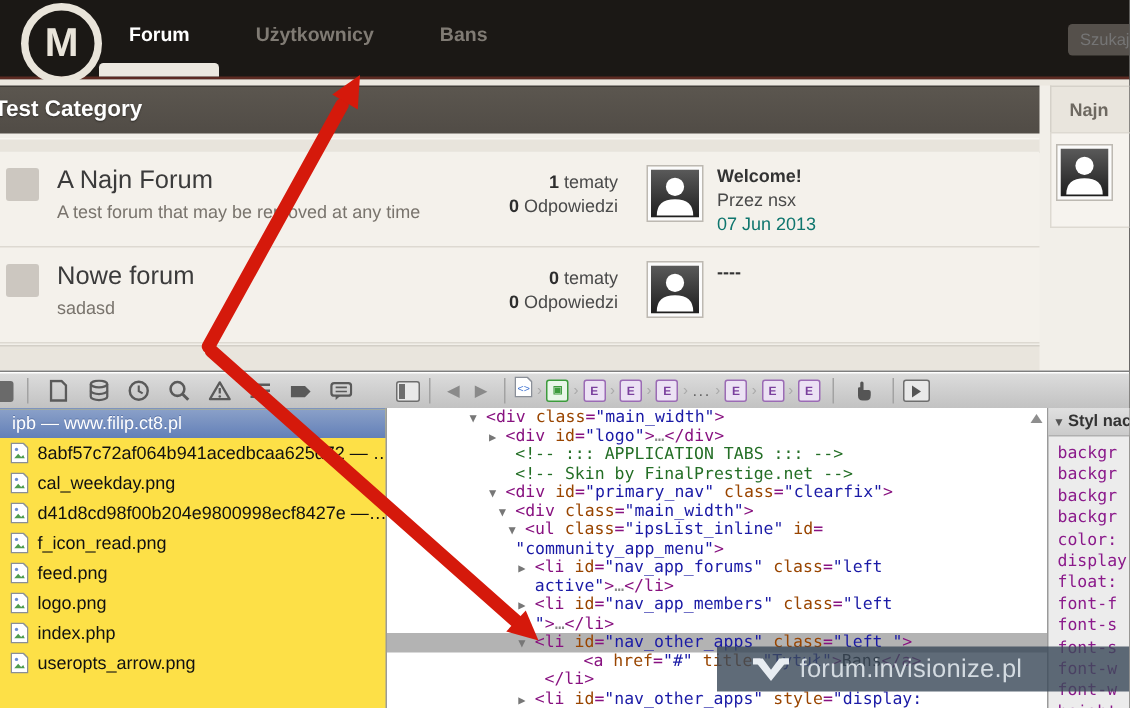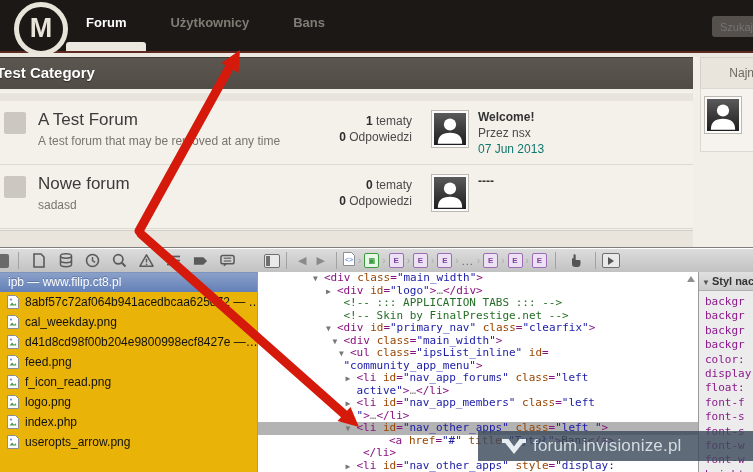--- a/index.html
+++ b/index.html
@@ -30,34 +30,34 @@
   .fstats{position:absolute;left:300px;top:12px;width:112px;text-align:right;font-size:12px;color:#4a4a4a;line-height:16px;}
   .fstats b{color:#2d2d2d;}
   .avatar{position:absolute;width:32px;height:32px;background:linear-gradient(#5a5a5a,#1e1e1e);
     border:2px solid #fbfbfb;outline:1px solid #bdb9b2;}
   .frow .avatar{left:432px;top:10px;}
   .flast{position:absolute;left:478px;top:8px;font-size:12px;line-height:16px;color:#4a4a4a;}
   .flast .lt{font-weight:bold;color:#333;}
   .flast .ld{color:#0f766e;}
   #forum-footer{left:0;top:230px;width:693px;height:17px;background:#e9e5dd;border-top:1px solid #d3cfc7;}
   #side-head{left:700px;top:57px;width:53px;height:30px;background:#e9e5dd;border:1px solid #d5d1c9;border-right:0;}
-  #side-head span{display:block;padding:8px 0 0 12px;font-size:12px;font-weight:normal;color:#6e6961;text-align:right;}
+  #side-head span{display:block;padding:8px 0 0 12px;font-size:12px;font-weight:bold;color:#6e6961;}
   #side-box{left:700px;top:88px;width:53px;height:62px;background:#f6f3ee;border:1px solid #ddd9d1;border-right:0;}
   #side-box .avatar{left:4px;top:8px;}
 
   
   #devtools{left:0;top:247px;width:753px;height:225px;background:#fff;border-top:1px solid #7e7e7e;}
   #dt-toolbar{position:absolute;left:0;top:1px;width:753px;height:23px;
     background:linear-gradient(#dcdcdc,#c2c2c2);border-bottom:1px solid #9b9b9b;}
   #dt-toolbar-icons{position:absolute;left:0;top:0;height:23px;display:flex;align-items:center;}
   .tb-divider{width:1px;height:17px;background:#a2a2a2;margin:0 6px;}
   .tb-icon{width:15px;height:16px;margin:0 6px;display:flex;align-items:center;justify-content:center;}
   #partial-icon{width:9px;height:14px;background:#6a6a6a;border-radius:0 2px 2px 0;margin-right:3px;}
   
-  #dt-sidebar{position:absolute;left:0;top:24px;width:257px;height:201px;background:#eab308;border-right:1px solid #9a9a9a;}
+  #dt-sidebar{position:absolute;left:0;top:24px;width:257px;height:201px;background:#fde047;border-right:1px solid #9a9a9a;}
   #dt-selected{height:19px;background:linear-gradient(#8aa0c8,#6380b8);border-top:1px solid #7e94bd;
     color:#fff;font-size:12px;line-height:19px;padding-left:8px;text-shadow:0 -1px 0 #5b74a6;white-space:nowrap;}
   .file-row{height:20px;display:flex;align-items:center;font-size:12px;color:#111;white-space:nowrap;overflow:hidden;}
   .file-row svg{margin:0 6px 0 7px;flex:none;}
   
   #dt-code{position:absolute;left:258px;top:24px;width:440px;height:201px;background:#fff;overflow:hidden;}
   #crumb-bar{position:absolute;left:258px;top:1px;width:440px;height:23px;display:flex;align-items:center;}
   .nav-arrow{font-size:11px;color:#8a8a8a;margin:0 5px;}
   .crumb-chev{color:#aaa;font-size:10px;margin:0 3px;}
   .crumb-box{width:13px;height:13px;border:1px solid #9b6bb5;background:#ece2f4;color:#7a3f9d;
@@ -108,21 +108,21 @@
   <div id="search-box" class="abs">
     <input type="text" placeholder="Szukaj..." style="">
   </div>
   <div id="cream-strip" class="abs"></div>
   <div id="cat-header" class="abs"></div>
   <div id="cat-title" class="abs">Test Category</div>
   <div id="panel-substrip" class="abs"></div>
   <div id="forum-rows" class="abs">
       <div class="frow">
         <div class="ficon"></div>
-        <div class="ftitle">A Test Forum</div>
+        <div class="ftitle">A Najn Forum</div>
         <div class="fdesc">A test forum that may be removed at any time</div>
         <div class="fstats"><b>1</b> tematy<br><b>0</b> Odpowiedzi</div>
         <div class="avatar"><svg width="100%" height="100%" viewBox="0 0 100 100">
             <circle cx="50" cy="36" r="19" fill="#fff"></circle>
             <path d="M12 96 Q12 62 50 62 Q88 62 88 96 Z" fill="#fff"></path>
           </svg></div>
         <div class="flast">
           <div class="lt">Welcome!</div>
           <div>Przez nsx</div>
           <div class="ld">07 Jun 2013</div>
@@ -278,29 +278,29 @@
               <circle cx="4" cy="4.6" r="1.1" fill="#6a8fd0"></circle>
             </svg>
             <span>d41d8cd98f00b204e9800998ecf8427e —…</span>
           </div>
           <div class="file-row">
             <svg width="12" height="14" viewBox="0 0 12 14">
               <path d="M0.5 0.5 h8 l3 3 v10 h-11 z" fill="#fff" stroke="#8a8f98" stroke-width="1"></path>
               <path d="M2.5 10.5 l2.6-3 2 2.2 1.4-1.4 1 2.2 z" fill="#4f9e4f"></path>
               <circle cx="4" cy="4.6" r="1.1" fill="#6a8fd0"></circle>
             </svg>
+            <span>f_icon_read.png</span>
+          </div>
+          <div class="file-row">
+            <svg width="12" height="14" viewBox="0 0 12 14">
+              <path d="M0.5 0.5 h8 l3 3 v10 h-11 z" fill="#fff" stroke="#8a8f98" stroke-width="1"></path>
+              <path d="M2.5 10.5 l2.6-3 2 2.2 1.4-1.4 1 2.2 z" fill="#4f9e4f"></path>
+              <circle cx="4" cy="4.6" r="1.1" fill="#6a8fd0"></circle>
+            </svg>
             <span>feed.png</span>
-          </div>
-          <div class="file-row">
-            <svg width="12" height="14" viewBox="0 0 12 14">
-              <path d="M0.5 0.5 h8 l3 3 v10 h-11 z" fill="#fff" stroke="#8a8f98" stroke-width="1"></path>
-              <path d="M2.5 10.5 l2.6-3 2 2.2 1.4-1.4 1 2.2 z" fill="#4f9e4f"></path>
-              <circle cx="4" cy="4.6" r="1.1" fill="#6a8fd0"></circle>
-            </svg>
-            <span>f_icon_read.png</span>
           </div>
           <div class="file-row">
             <svg width="12" height="14" viewBox="0 0 12 14">
               <path d="M0.5 0.5 h8 l3 3 v10 h-11 z" fill="#fff" stroke="#8a8f98" stroke-width="1"></path>
               <path d="M2.5 10.5 l2.6-3 2 2.2 1.4-1.4 1 2.2 z" fill="#4f9e4f"></path>
               <circle cx="4" cy="4.6" r="1.1" fill="#6a8fd0"></circle>
             </svg>
             <span>logo.png</span>
           </div>
           <div class="file-row">

